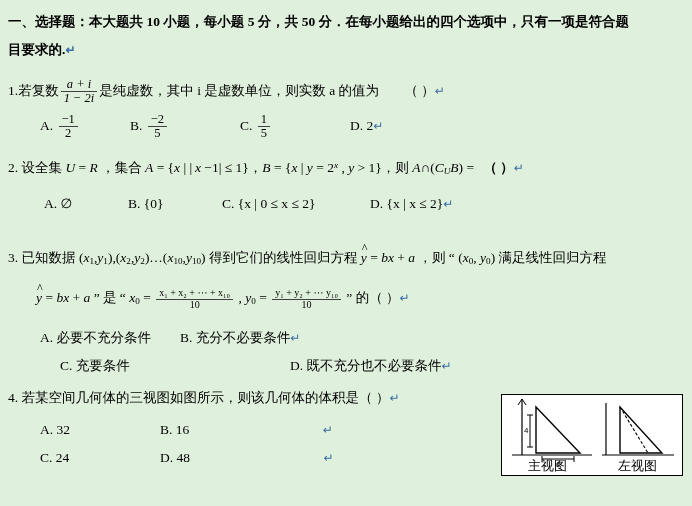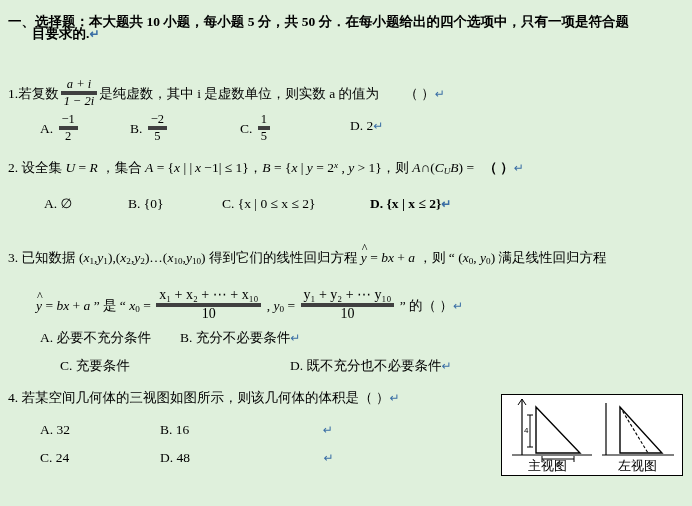--- a/index.html
+++ b/index.html
@@ -34,22 +34,22 @@
   
   .frac {
     display: inline-block;
     vertical-align: -0.55em;
     text-align: center;
     font-size: 12.5px;
     line-height: 1.05;
     margin: 0 2px;
   }
   .frac .num { display: block; padding: 0 3px; }
-  .frac .den { display: block; border-top: 4px solid #404040; padding: 0 3px; }
-  .frac.small { font-size: 14px; }
+  .frac .den { display: block; border-top: 1px solid #404040; padding: 0 3px; }
+  .frac.small { font-size: 10px; }
 
   sub { font-size: 0.68em; vertical-align: -0.25em; }
   sup { font-size: 0.68em; vertical-align: 0.45em; }
 
   .hat {
     position: relative;
     display: inline-block;
   }
   .hat::after {
     content: "^";
@@ -79,21 +79,21 @@
   }
 </style>
 </head>
 <body>
 
 <div class="page">
 
   <div class="line b" style="left:8px; top:14px;">
     <span>一、选择题：</span><span>本大题共 10 小题，每小题 5 分，共 50 分．在每小题给出的四个选项中，只有一项是符合题</span>
   </div>
-  <div class="line b" style="left:8px; top:26px;margin-left:24px;">
+  <div class="line b" style="left:8px; top:42px;">
     <span>目要求的.</span><span class="pilcrow">↵</span>
   </div>
 
   <div class="line" style="left:8px; top:78px;">
     <span>1.</span><span>若复数</span><span class="frac"><span class="num it">a + i</span><span class="den it">1 − 2i</span></span><span>是纯虚数，其中 i 是虚数单位，则实数 a 的值为</span>
     <span style="margin-left:22px;">（      ）</span><span class="pilcrow">↵</span>
   </div>
 
   <div class="line" style="left:40px; top:113px;">
     <span>A.</span>
@@ -123,21 +123,21 @@
     <span>∅</span>
   </div>
   <div class="line" style="left:128px; top:196px;">
     <span>B.</span>
     <span>{0}</span>
   </div>
   <div class="line" style="left:222px; top:196px;">
     <span>C.</span>
     <span>{x | 0 ≤ x ≤ 2}</span>
   </div>
-  <div class="line" style="left:370px; top:196px;font-weight:bold;">
+  <div class="line" style="left:370px; top:196px;">
     <span>D.</span>
     <span>{x | x ≤ 2}</span><span class="pilcrow">↵</span>
   </div>
 
   <div class="line" style="left:8px; top:250px;">
     <span>3.</span>
     已知数据 (<span class="it">x</span><sub>1</sub>,<span class="it">y</span><sub>1</sub>),(<span class="it">x</span><sub>2</sub>,<span class="it">y</span><sub>2</sub>)…(<span class="it">x</span><sub>10</sub>,<span class="it">y</span><sub>10</sub>) 得到它们的线性回归方程 <span class="hat it">y</span> = <span class="it">bx</span> + <span class="it">a</span> ，则 “ (<span class="it">x</span><sub>0</sub>, <span class="it">y</span><sub>0</sub>) 满足线性回归方程
   </div>
 
   <div class="line" style="left:36px; top:288px;">

